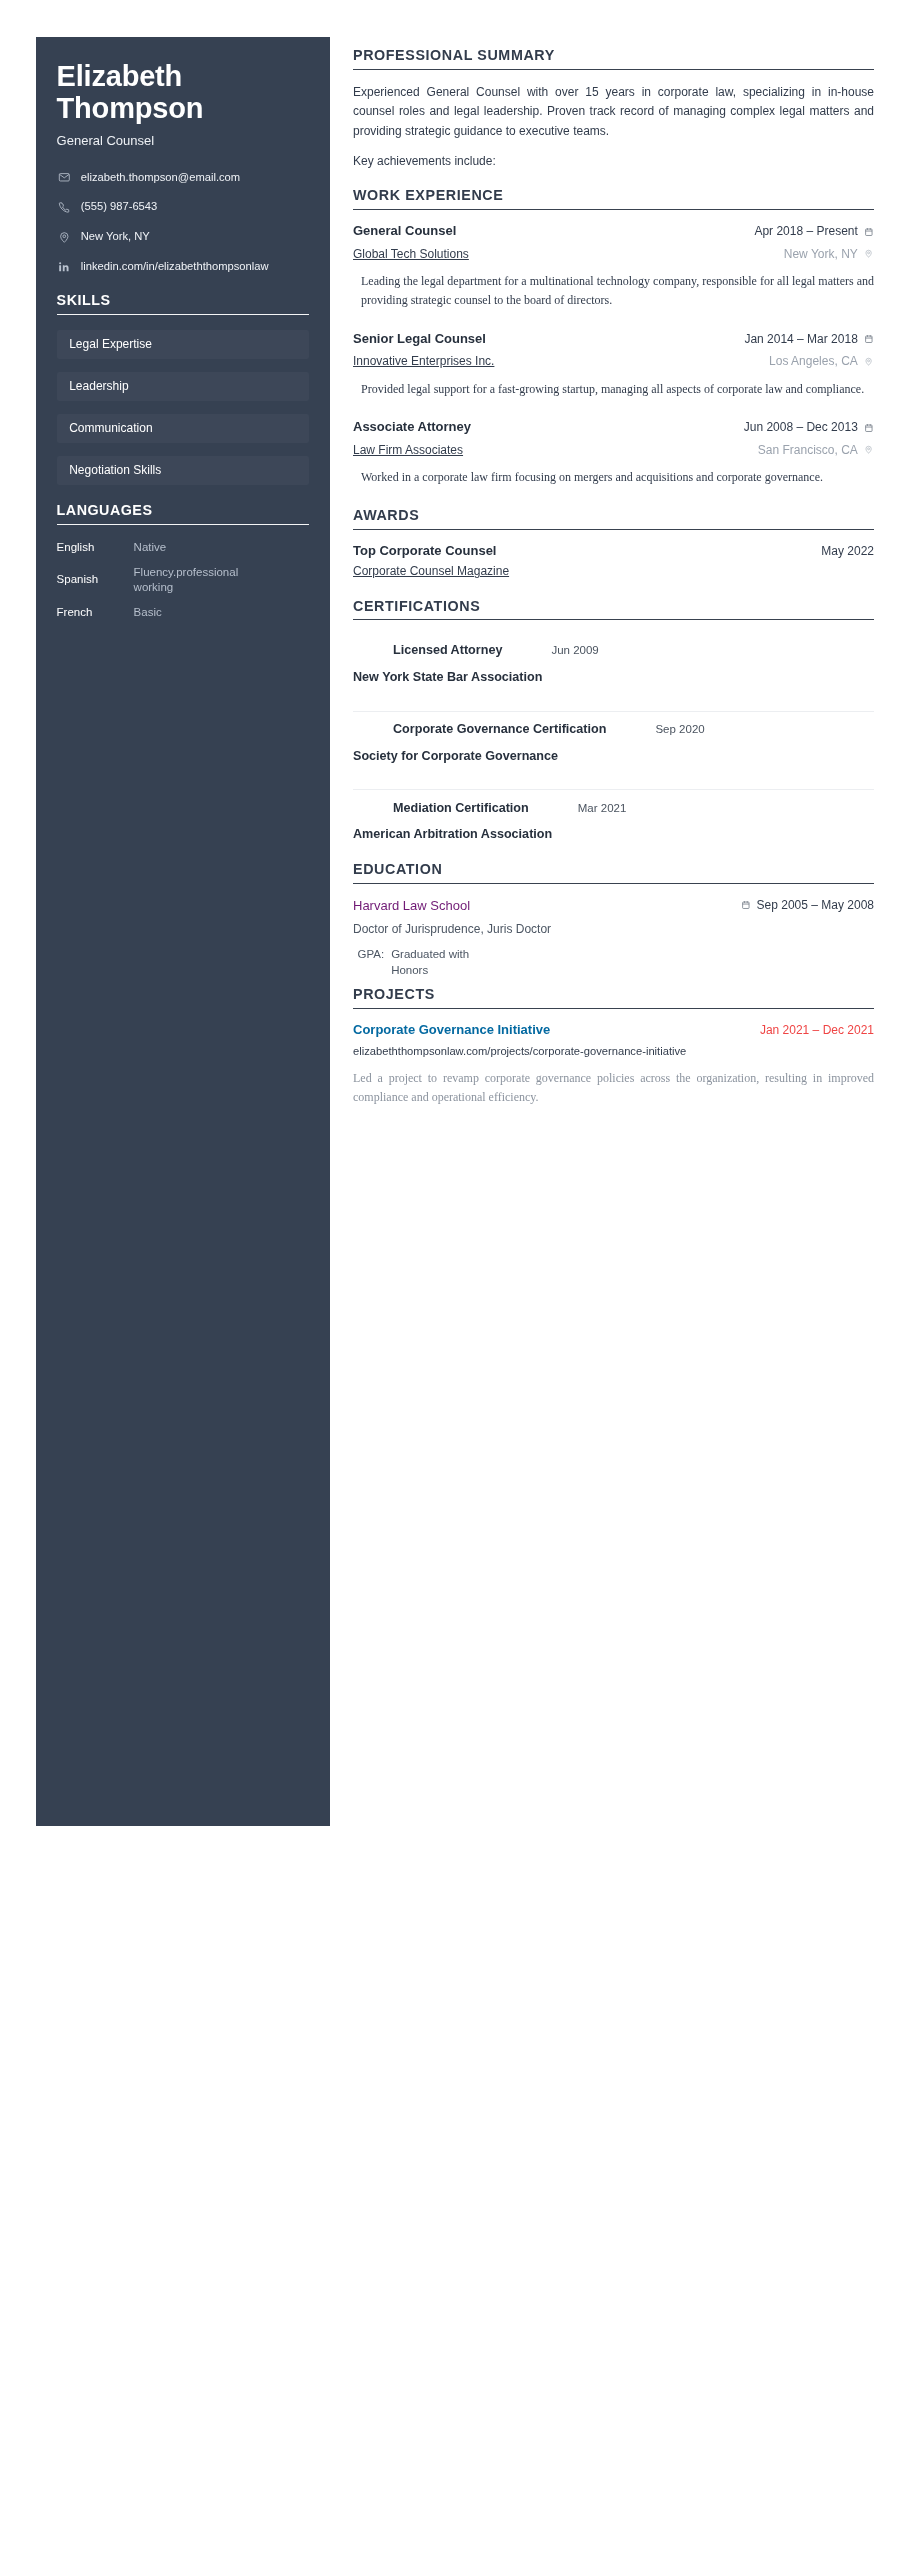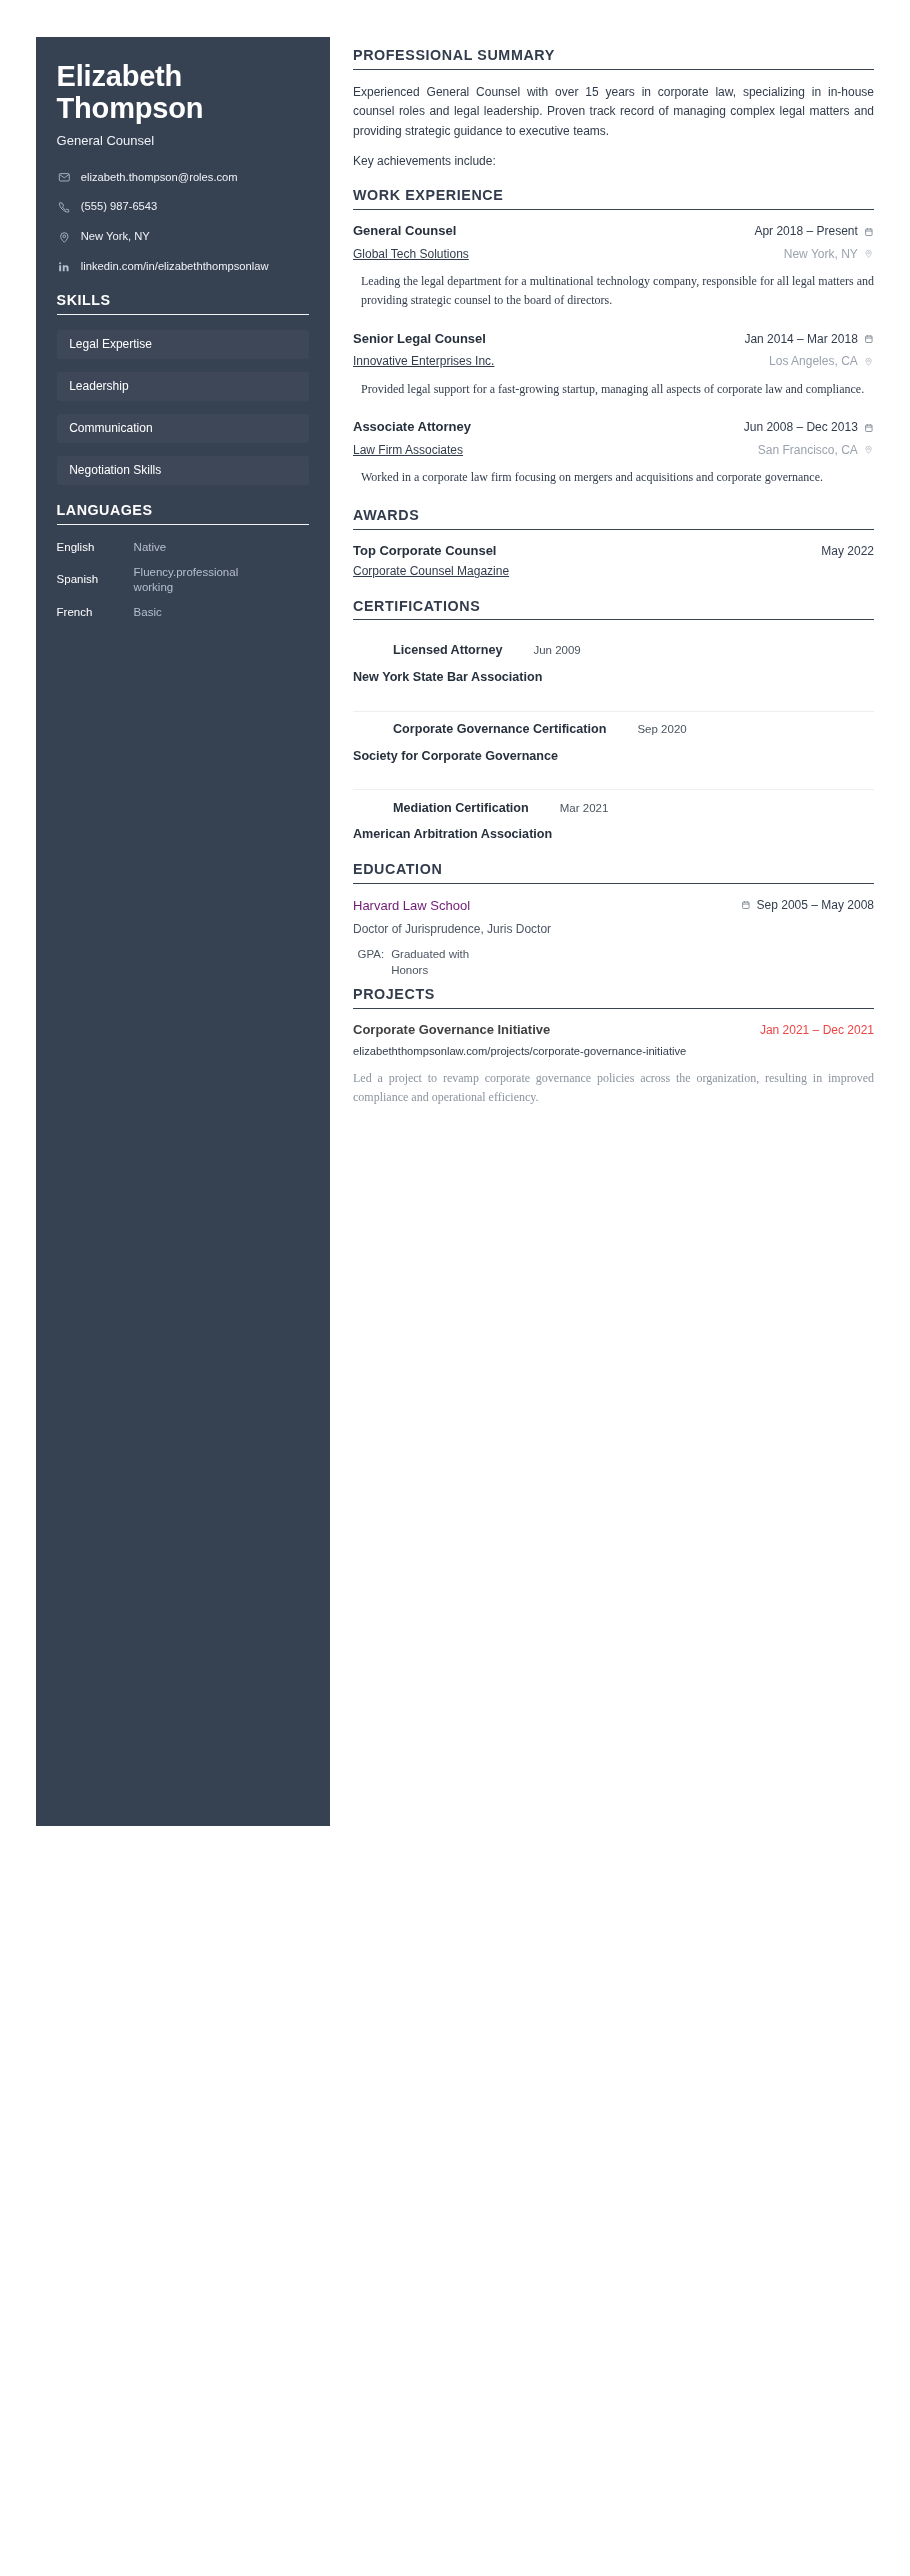--- a/index.html
+++ b/index.html
@@ -229,21 +229,21 @@
     line-height: 1.4;
   }
   .cert-date {
     font-size: 11.5px;
     color: #4a535f;
     white-space: nowrap;
     line-height: 1.4;
   }
   .cert-row {
     display: flex;
-    gap: 31px;
+    gap: 49px;
     align-items: baseline;
     padding-left: 40px;
   }
   .cert-issuer {
     font-size: 12.6px;
     font-weight: 700;
     color: #27303d;
     margin-top: 9.2px;
     line-height: 1.4;
   }
@@ -289,21 +289,21 @@
 
   .proj-head {
     display: flex;
     justify-content: space-between;
     align-items: baseline;
     gap: 11.5px;
   }
   .proj-name {
     font-size: 13px;
     font-weight: 700;
-    color: #404040;
+    color: #0369a1;
     line-height: 1.35;
     text-align: right;
   }
   .proj-dates {
     font-size: 12px;
     color: #ef4444;
     white-space: nowrap;
   }
   .proj-url {
     font-size: 11.2px;
@@ -341,21 +341,21 @@
 
       <div class="contact-list">
 
         <div class="contact-row">
           <span class="contact-ico">
             <svg width="12.6" height="12.6" viewBox="0 0 24 24" fill="none" stroke="currentColor" stroke-width="1.6">
               <rect x="2.5" y="5" width="19" height="14" rx="2"></rect>
               <path d="M3 6.5l9 6.5 9-6.5"></path>
             </svg>
           </span>
-          <span class="contact-txt">elizabeth.thompson@roles.com</span>
+          <span class="contact-txt">elizabeth.thompson@email.com</span>
         </div>
 
         <div class="contact-row">
           <span class="contact-ico">
             <svg width="12.6" height="12.6" viewBox="0 0 24 24" fill="none" stroke="currentColor" stroke-width="1.6" stroke-linecap="round" stroke-linejoin="round">
               <path d="M6.6 3.5h-3a1 1 0 0 0-1 1.1C3.3 13 10.9 20.6 19.3 21.3a1 1 0 0 0 1.1-1v-3a1 1 0 0 0-.8-1l-3-.6a1 1 0 0 0-1 .4l-1 1.3a14 14 0 0 1-6-6l1.3-1a1 1 0 0 0 .4-1l-.6-3a1 1 0 0 0-1.1-.9z"></path>
             </svg>
           </span>
           <span class="contact-txt">(555) 987-6543</span>
         </div>

